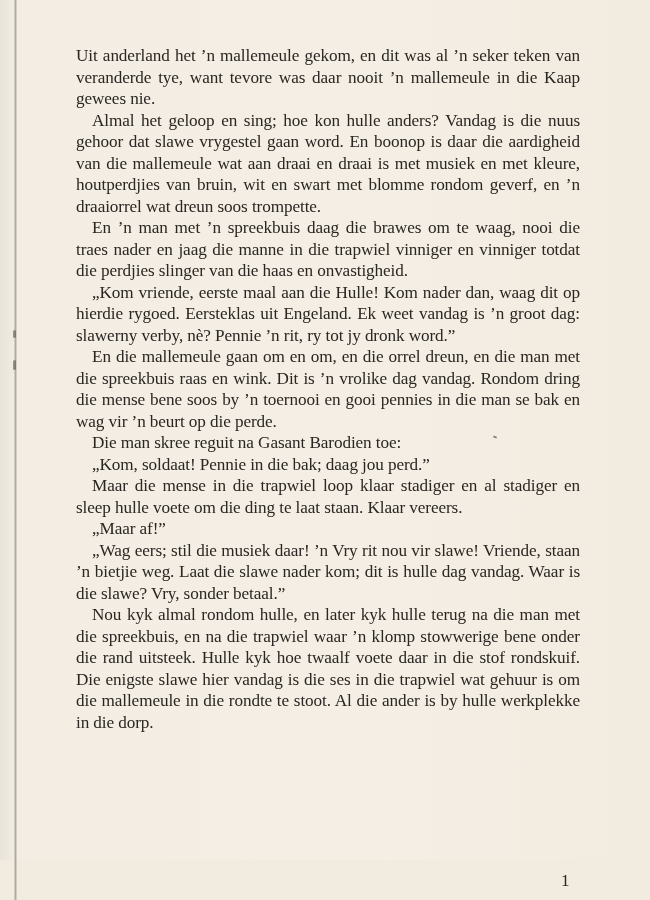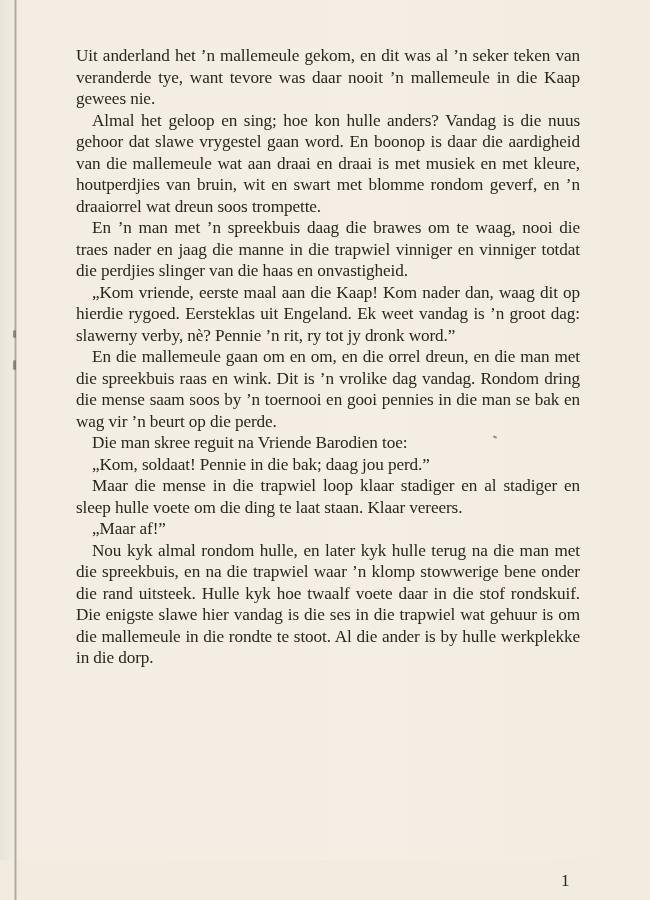--- a/index.html
+++ b/index.html
@@ -74,25 +74,26 @@
 
 <div class="page">
   <div class="gutter-line"></div>
   <div class="gutter-mark" style="top:330px;height:8px;"></div>
   <div class="gutter-mark" style="top:360px;height:10px;"></div>
 
   <div class="text-block">
     <p class="para first">Uit anderland het ’n mallemeule gekom, en dit was al ’n seker teken van veranderde tye, want tevore was daar nooit ’n mallemeule in die Kaap gewees nie.</p>
     <p class="para">Almal het geloop en sing; hoe kon hulle anders? Vandag is die nuus gehoor dat slawe vrygestel gaan word. En boonop is daar die aardigheid van die mallemeule wat aan draai en draai is met musiek en met kleure, houtperdjies van bruin, wit en swart met blomme rondom geverf, en ’n draaiorrel wat dreun soos trompette.</p>
     <p class="para">En ’n man met ’n spreekbuis daag die brawes om te waag, nooi die traes nader en jaag die manne in die trapwiel vinniger en vinniger totdat die perdjies slinger van die haas en onvastigheid.</p>
-    <p class="para">„Kom vriende, eerste maal aan die Kaap! Kom nader dan, waag dit op hierdie rygoed. Eersteklas uit Engeland. Ek weet vandag is ’n groot dag: slawerny verby, nè? Pennie ’n rit, ry tot jy dronk word.”</p>
-    <p class="para">En die mallemeule gaan om en om, en die orrel dreun, en die man met die spreekbuis raas en wink. Dit is ’n vrolike dag vandag. Rondom dring die mense saam soos by ’n toernooi en gooi pennies in die man se bak en wag vir ’n beurt op die perde.</p>
-    <p class="para">Die man skree reguit na Vriende Barodien toe:</p>
+    <p class="para">„Kom vriende, eerste maal aan die Hulle! Kom nader dan, waag dit op hierdie rygoed. Eersteklas uit Engeland. Ek weet vandag is ’n groot dag: slawerny verby, nè? Pennie ’n rit, ry tot jy dronk word.”</p>
+    <p class="para">En die mallemeule gaan om en om, en die orrel dreun, en die man met die spreekbuis raas en wink. Dit is ’n vrolike dag vandag. Rondom dring die mense bene soos by ’n toernooi en gooi pennies in die man se bak en wag vir ’n beurt op die perde.</p>
+    <p class="para">Die man skree reguit na Gasant Barodien toe:</p>
     <p class="para">„Kom, soldaat! Pennie in die bak; daag jou perd.”</p>
     <p class="para">Maar die mense in die trapwiel loop klaar stadiger en al stadiger en sleep hulle voete om die ding te laat staan. Klaar vereers.</p>
     <p class="para">„Maar af!”</p>
+    <p class="para">„Wag eers; stil die musiek daar! ’n Vry rit nou vir slawe! Vriende, staan ’n bietjie weg. Laat die slawe nader kom; dit is hulle dag vandag. Waar is die slawe? Vry, sonder betaal.”</p>
     <p class="para">Nou kyk almal rondom hulle, en later kyk hulle terug na die man met die spreekbuis, en na die trapwiel waar ’n klomp stowwerige bene onder die rand uitsteek. Hulle kyk hoe twaalf voete daar in die stof rondskuif. Die enigste slawe hier vandag is die ses in die trapwiel wat gehuur is om die mallemeule in die rondte te stoot. Al die ander is by hulle werkplekke in die dorp.</p>
   </div>
 
   <div class="speck"></div>
 
   <div class="page-number">1</div>
 </div>
 
 </body></html>

